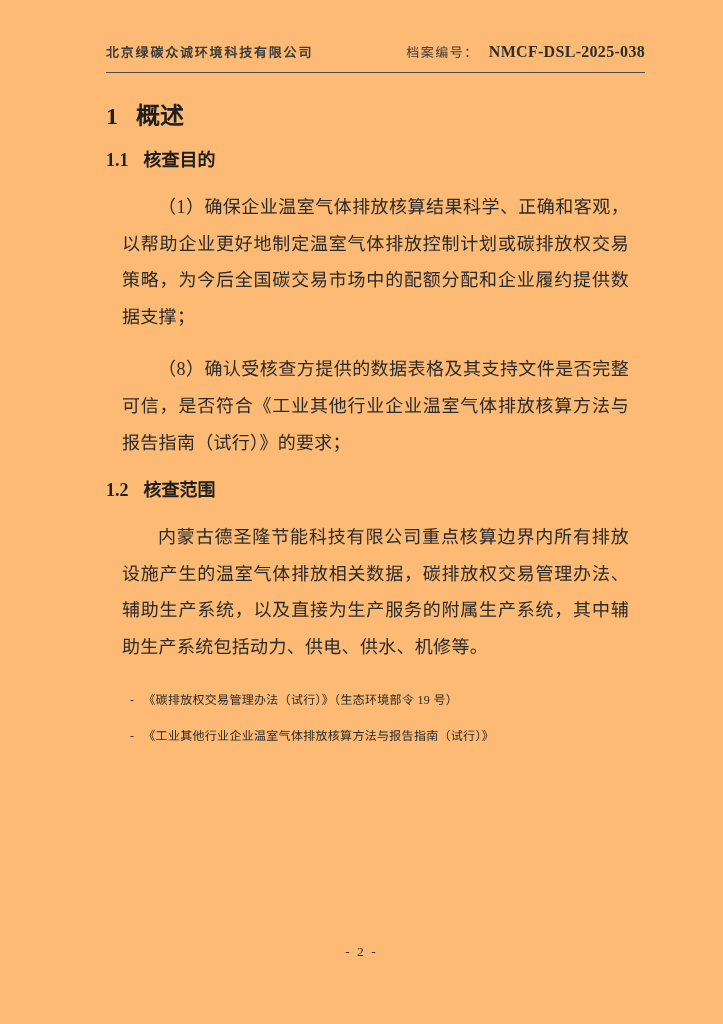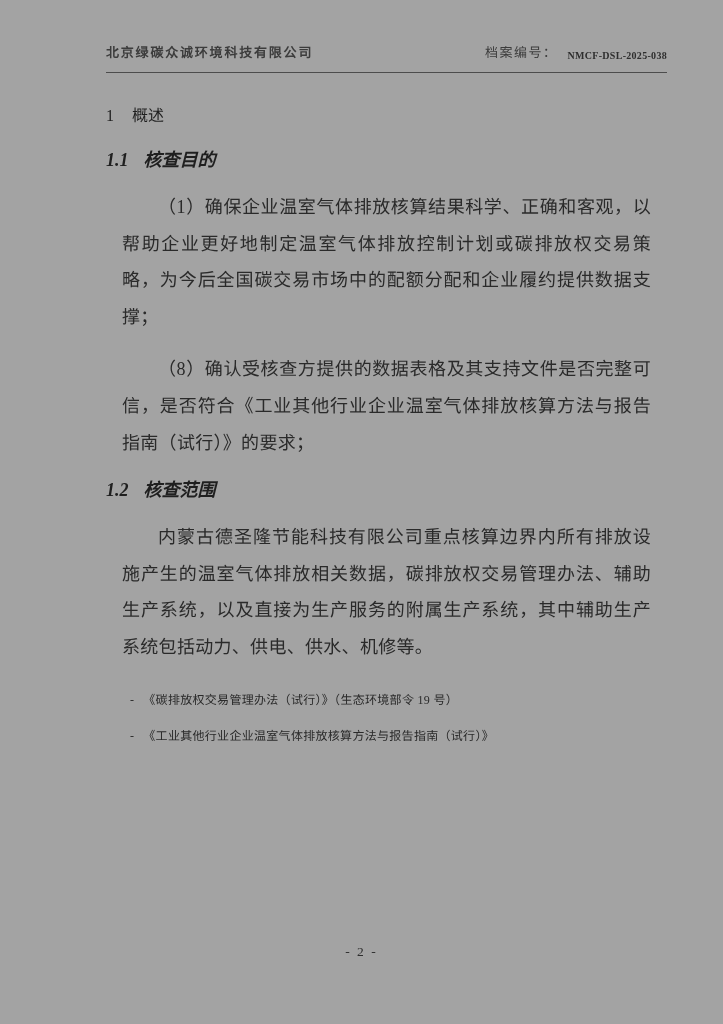--- a/index.html
+++ b/index.html
@@ -5,23 +5,23 @@
   html, body {
     margin: 0;
     padding: 0;
     background: #ffffff;
   }
   .page {
     position: relative;
     width: 723px;
     height: 1024px;
     margin: 0 auto;
-    background: #a3a3a3;
+    background: #fdba74;
     box-sizing: border-box;
-    padding: 42px 56px 0 106px;
+    padding: 42px 78px 0 106px;
     overflow: hidden;
     font-family: "Liberation Serif", "DejaVu Serif", serif;
     color: #262626;
   }
   
   .page-header {
     display: flex;
     justify-content: space-between;
     align-items: flex-end;
     border-bottom: 1.5px solid #4c4c4c;
@@ -39,41 +39,40 @@
     align-items: flex-end;
     white-space: nowrap;
   }
   .archive-label {
     font-size: 13px;
     letter-spacing: 1.5px;
     color: #3c3c3c;
     margin-right: 10px;
   }
   .archive-number {
-    font-size: 10px;
+    font-size: 16px;
     font-weight: bold;
     letter-spacing: 0.3px;
     color: #2e2e2e;
   }
   
   .h1 {
     margin: 30px 0 0 0;
-    font-size: 16px;
-    font-weight: normal;
+    font-size: 24px;
+    font-weight: bold;
     line-height: 26px;
     color: #1f1f1f;
   }
   .h1 .h-num { margin-right: 18px; }
   .h2 {
     margin: 18px 0 0 0;
     font-size: 18px;
     font-weight: bold;
     line-height: 26px;
     color: #1f1f1f;
-    font-style: italic;
   }
   .h2 .h-num { margin-right: 15px; }
   .h2.tight { margin-top: 8px; }
   
   .para {
     margin: 16px;
     font-size: 18px;
     line-height: 36.6px;
     letter-spacing: 0.3px;
     text-indent: 2em;

